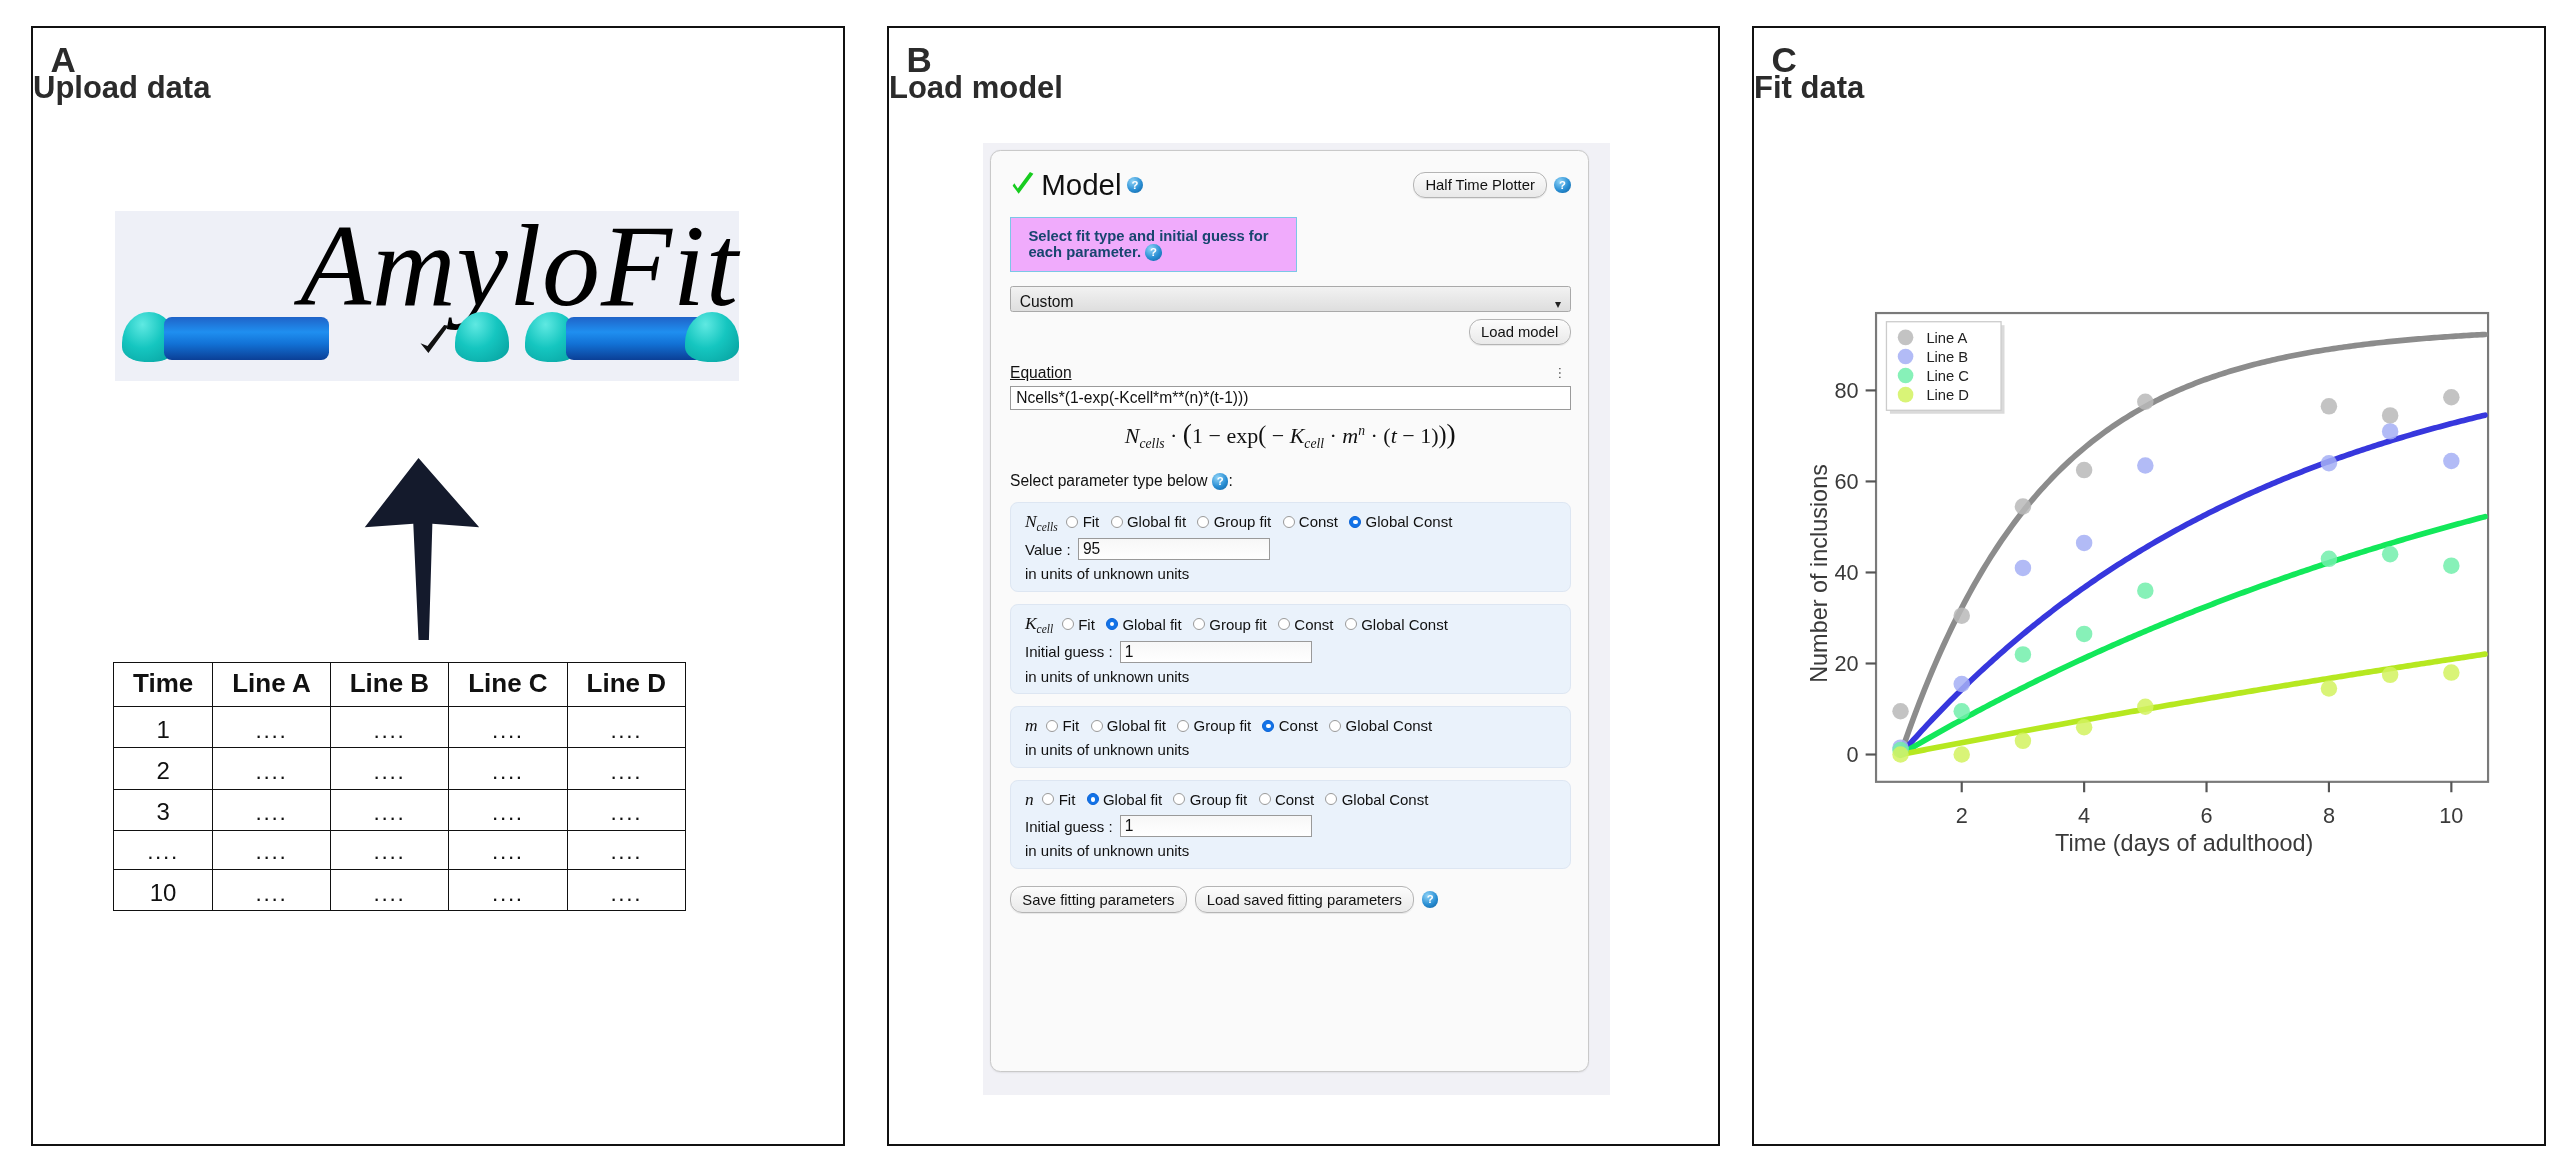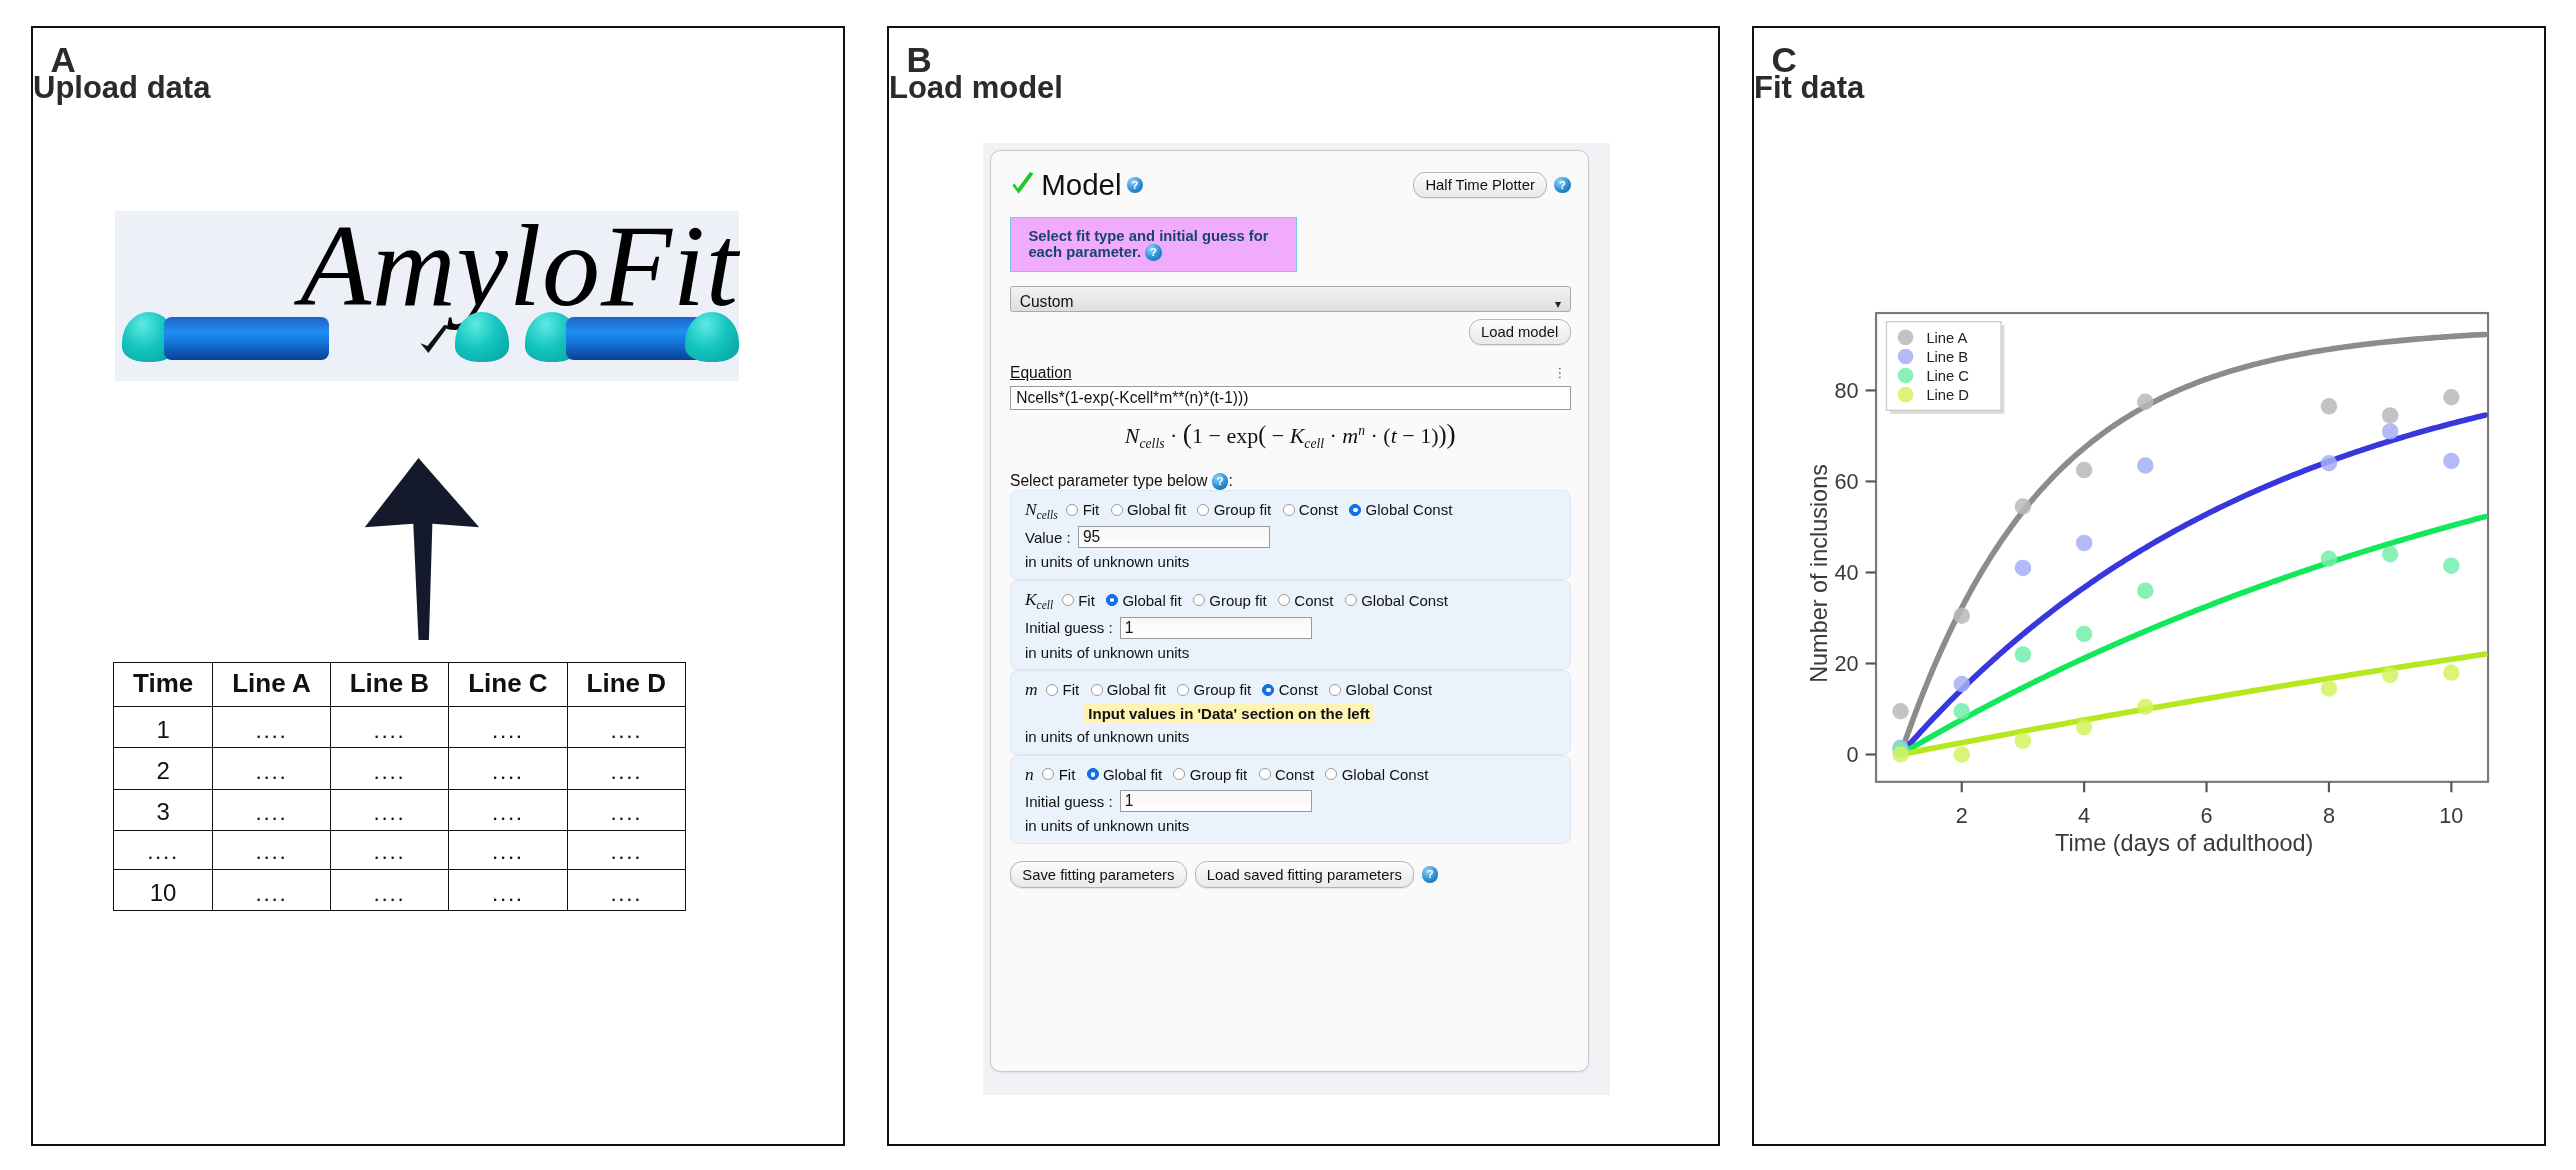--- a/index.html
+++ b/index.html
@@ -75,21 +75,21 @@
   .eq-input{margin-top:4.3px;width:100%;height:24px;border:0.9px solid #9a9a9a;background:#fff;
             font-size:15.6px;color:#111;font-family:"Liberation Sans",sans-serif;display:flex;
             align-items:center;padding:0 5.2px;box-sizing:border-box;}
   .eq-render{text-align:center;margin-top:7.8px;font-family:"Liberation Serif",serif;font-size:22px;color:#111;}
   .eq-render i{font-style:italic;}
   .eq-render sub{font-size:0.62em;font-style:italic;}
   .eq-render sup{font-size:0.62em;font-style:italic;}
 
   .selpar{margin-top:19px;font-size:15.6px;color:#111;}
 
-  .param-block{background:#eaf2fb;border:0.9px solid #dde6f2;border-radius:7.8px;
+  .param-block{margin-top:12px;background:#eaf2fb;border:0.9px solid #dde6f2;border-radius:7.8px;
                padding:7.8px 12px 8.7px 14px;}
   .pb-row1{display:flex;align-items:center;gap:0;flex-wrap:nowrap;}
   .pname{font-family:"Liberation Serif",serif;font-style:italic;font-size:17.4px;color:#111;margin-right:8.7px;}
   .pname sub{font-size:0.66em;}
   .radio-opt{display:flex;align-items:center;gap:4.3px;margin-right:11.3px;font-size:15px;color:#111;}
   .radio{width:12px;height:12px;border-radius:50%;border:0.9px solid #9a9a9a;background:#fff;
          box-sizing:border-box;display:inline-block;position:relative;flex:none;}
   .radio.on{border:0.9px solid #0b63d6;background:#1273e8;}
   .radio.on::after{content:"";position:absolute;left:3px;top:3px;width:4.3px;height:4.3px;
                    border-radius:50%;background:#fff;}
@@ -333,21 +333,20 @@
               </span>
             <span class="radio-opt">
                 <span class="radio on"></span>
                 <span>Const</span>
               </span>
             <span class="radio-opt">
                 <span class="radio"></span>
                 <span>Global Const</span>
               </span>
           </div>
-          <div><span class="yellowhint">Input values in 'Data' section on the left</span></div>
           <div class="pb-units">in units of unknown units</div>
         </div>
 
         <div class="param-block">
           <div class="pb-row1">
             <span class="pname"><i>n</i></span>
             <span class="radio-opt">
                 <span class="radio"></span>
                 <span>Fit</span>
               </span>

